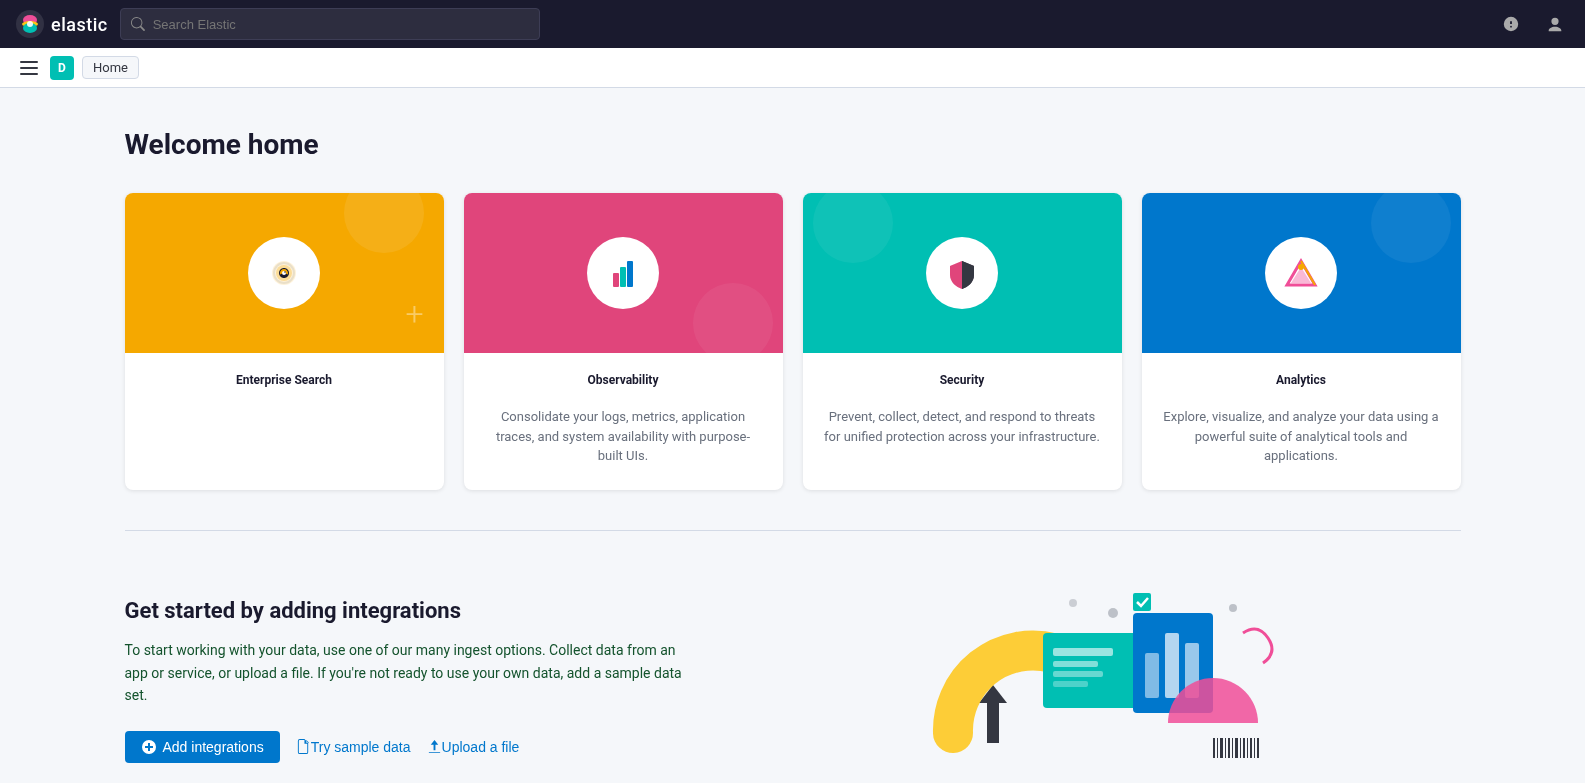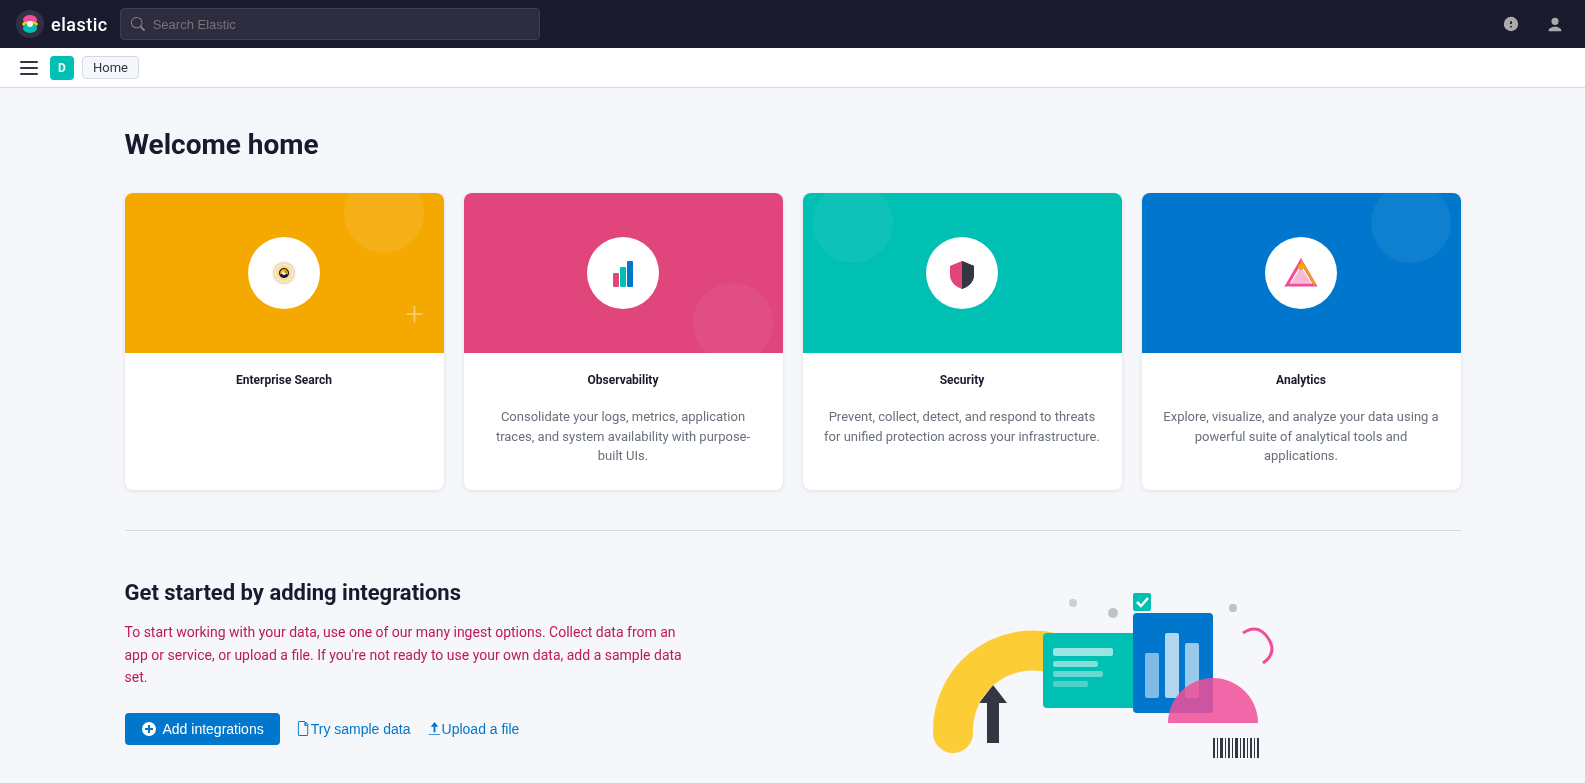--- a/index.html
+++ b/index.html
@@ -200,35 +200,35 @@
     
     .section-divider {
       border: none;
       border-top: 1px solid #d3dae6;
       margin: 8px 0 32px;
     }
 
     
     .integrations-section {
       display: flex;
-      align-items: center;
+      align-items: flex-end;
       gap: 60px;
     }
     .integrations-text {
       flex: 0 0 560px;
     }
     .integrations-title {
       font-size: 22px;
       font-weight: 700;
       color: #1a1a2e;
       margin-bottom: 16px;
     }
     .integrations-desc {
       font-size: 14px;
-      color: #be185d;
+      color: #14532d;
       line-height: 1.6;
       margin-bottom: 24px;
       margin-top: 16px;
     }
     .integrations-actions {
       display: flex;
       align-items: center;
       gap: 16px;
     }
     .btn-primary {

